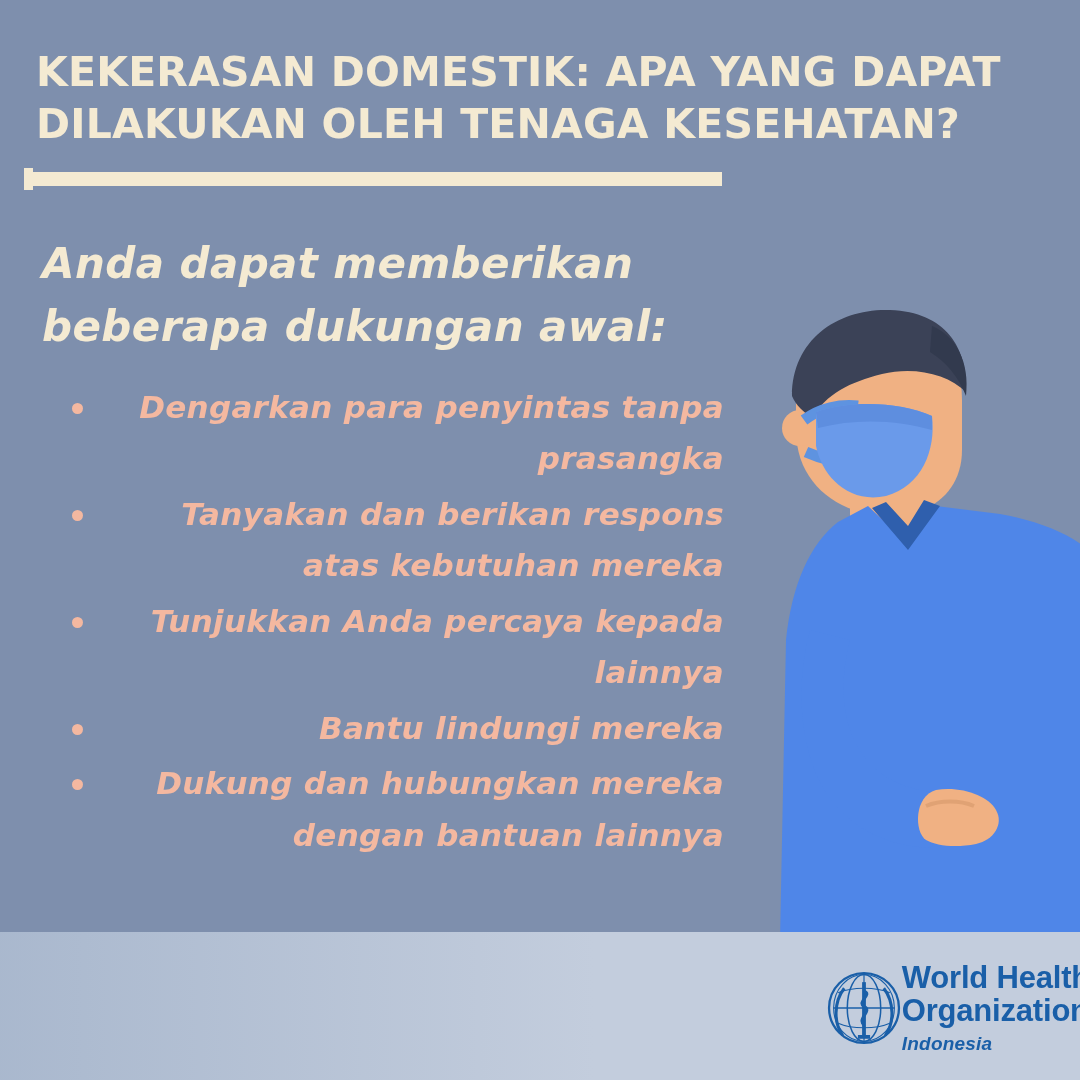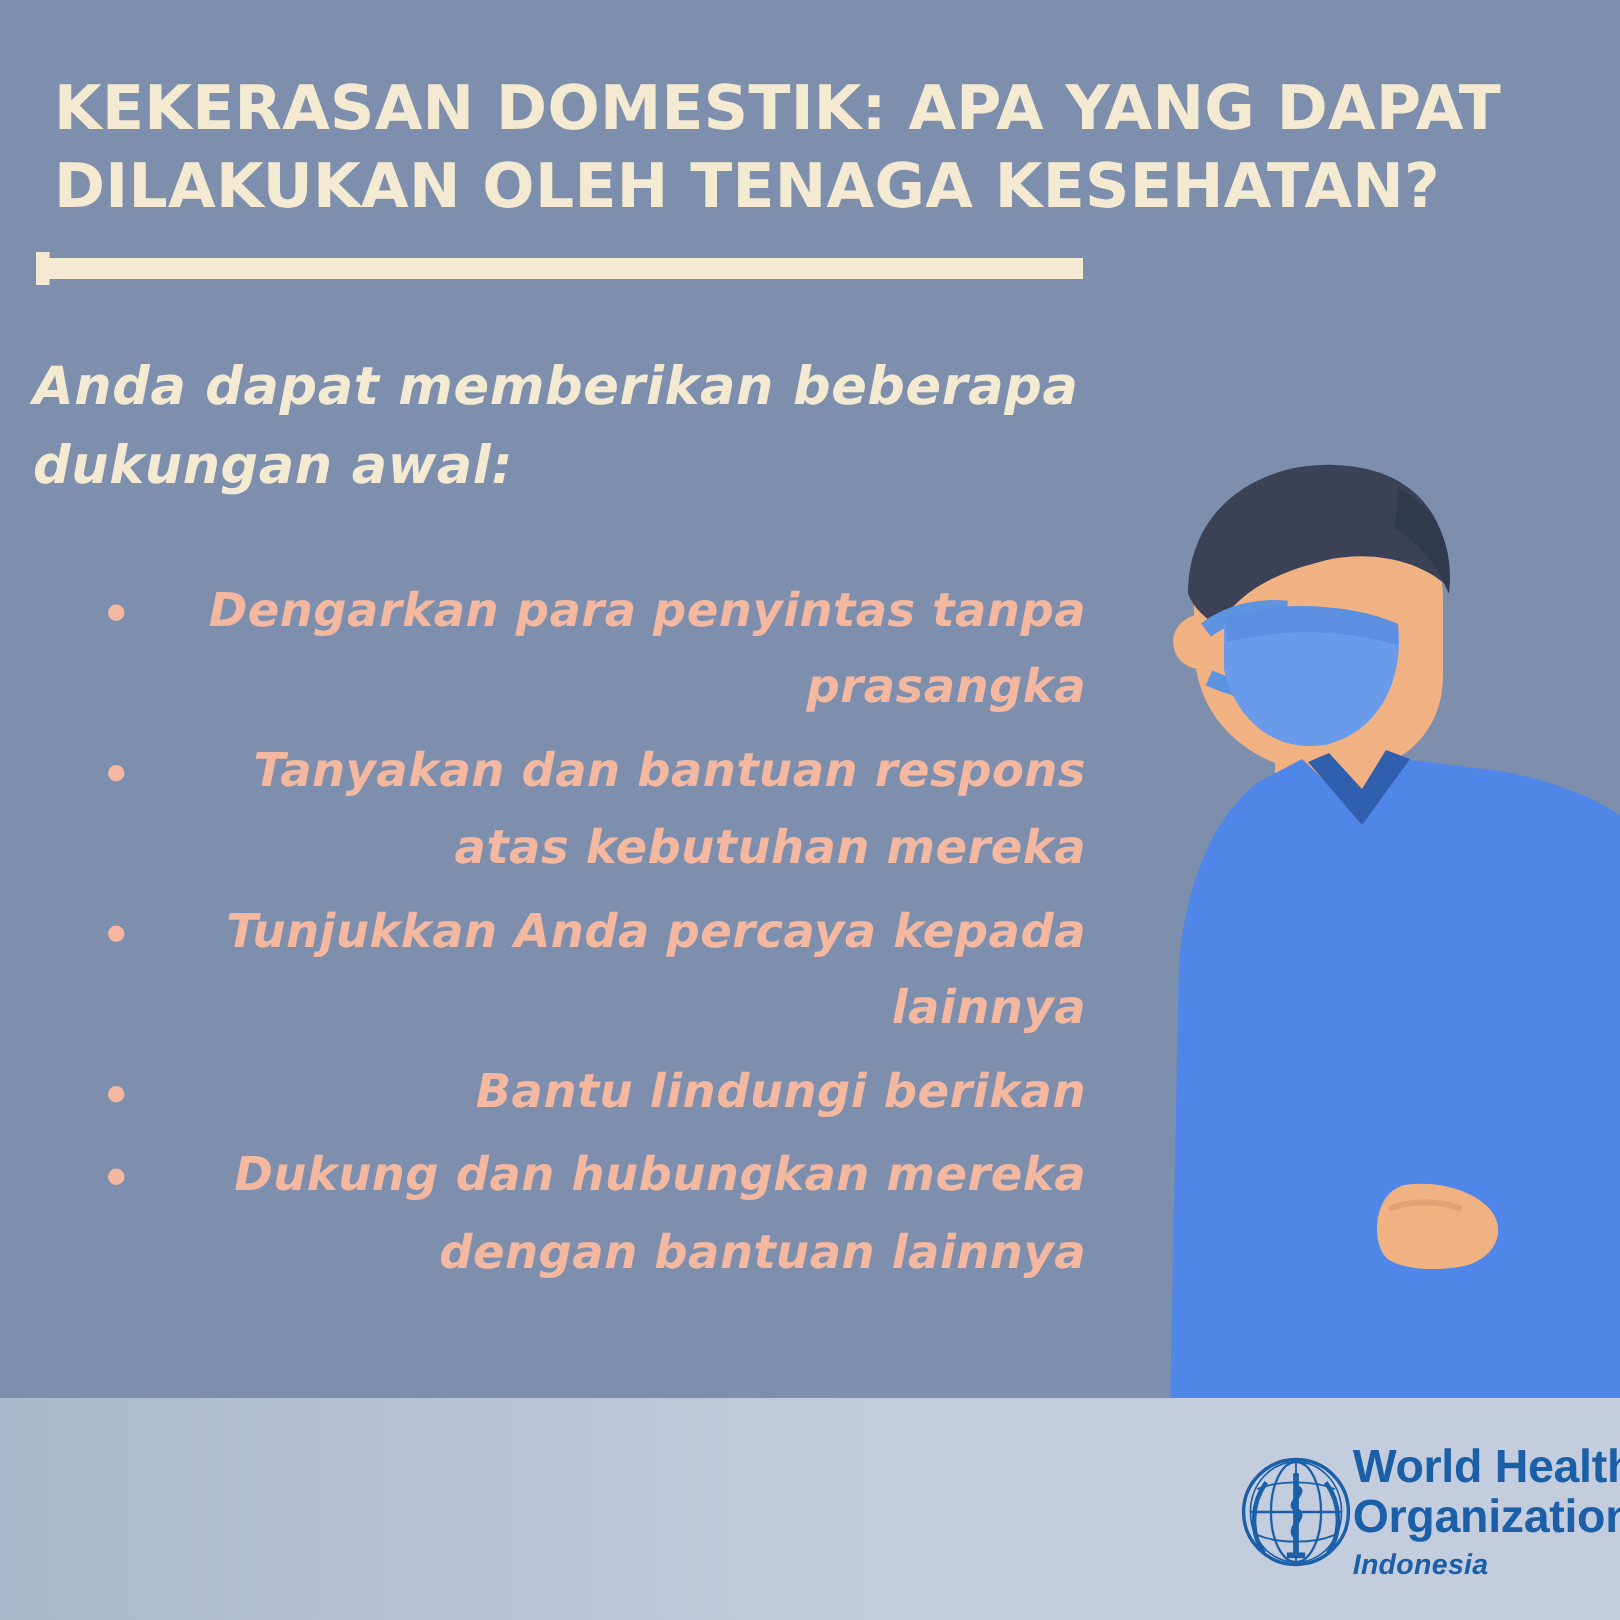--- a/index.html
+++ b/index.html
@@ -58,28 +58,28 @@
     left: 24px;
     top: 168px;
     width: 9px;
     height: 22px;
     background: #f4ead2;
     z-index: 3;
   }
   
   .intro {
     position: absolute;
-    left: 22px;
+    left: 42px;
     top: 232px;
     width: 700px;
     color: #f4ead2;
     font-family: "DejaVu Sans", sans-serif;
     font-style: italic;
     font-weight: bold;
-    font-size: 35px;
+    font-size: 42px;
     line-height: 1.5;
     letter-spacing: 0.4px;
     z-index: 3;
   }
   
   .bullets {
     position: absolute;
     left: 64px;
     top: 382px;
     width: 660px;
@@ -196,23 +196,23 @@
   </div>
 
   <div class="headline">KEKERASAN DOMESTIK: APA YANG DAPAT DILAKUKAN OLEH TENAGA KESEHATAN?</div>
   <div class="rule-cap"></div>
   <div class="rule"></div>
 
   <div class="intro">Anda dapat memberikan beberapa dukungan awal:</div>
 
   <ul class="bullets">
     <li>Dengarkan para penyintas tanpa prasangka</li>
-    <li>Tanyakan dan bantuan respons atas kebutuhan mereka</li>
+    <li>Tanyakan dan berikan respons atas kebutuhan mereka</li>
     <li>Tunjukkan Anda percaya kepada lainnya</li>
-    <li>Bantu lindungi berikan</li>
+    <li>Bantu lindungi mereka</li>
     <li>Dukung dan hubungkan mereka dengan bantuan lainnya</li>
   </ul>
 
   <div class="footer">
     <div class="footer-fade"></div>
   </div>
 
   <div class="who-logo">
     <span class="who-emblem">
       <svg viewBox="0 0 100 100" width="76" height="76" xmlns="http://www.w3.org/2000/svg">

